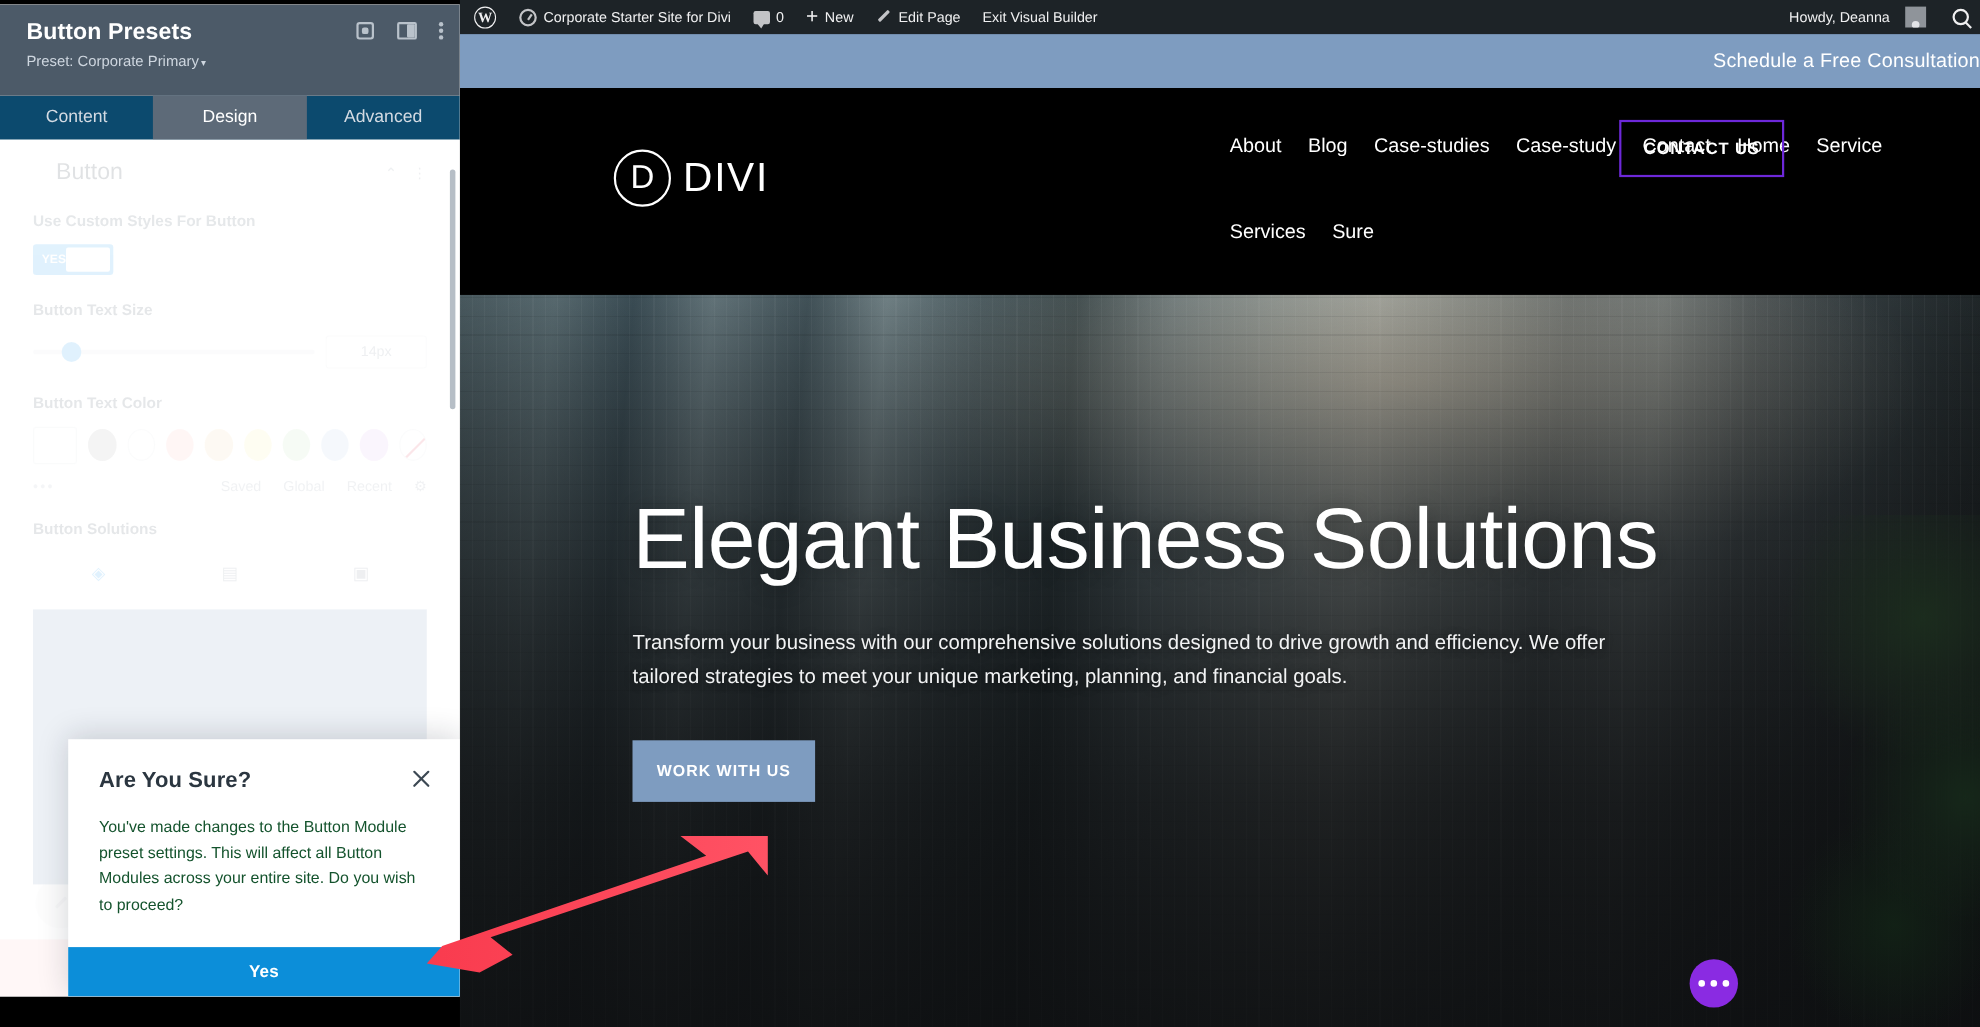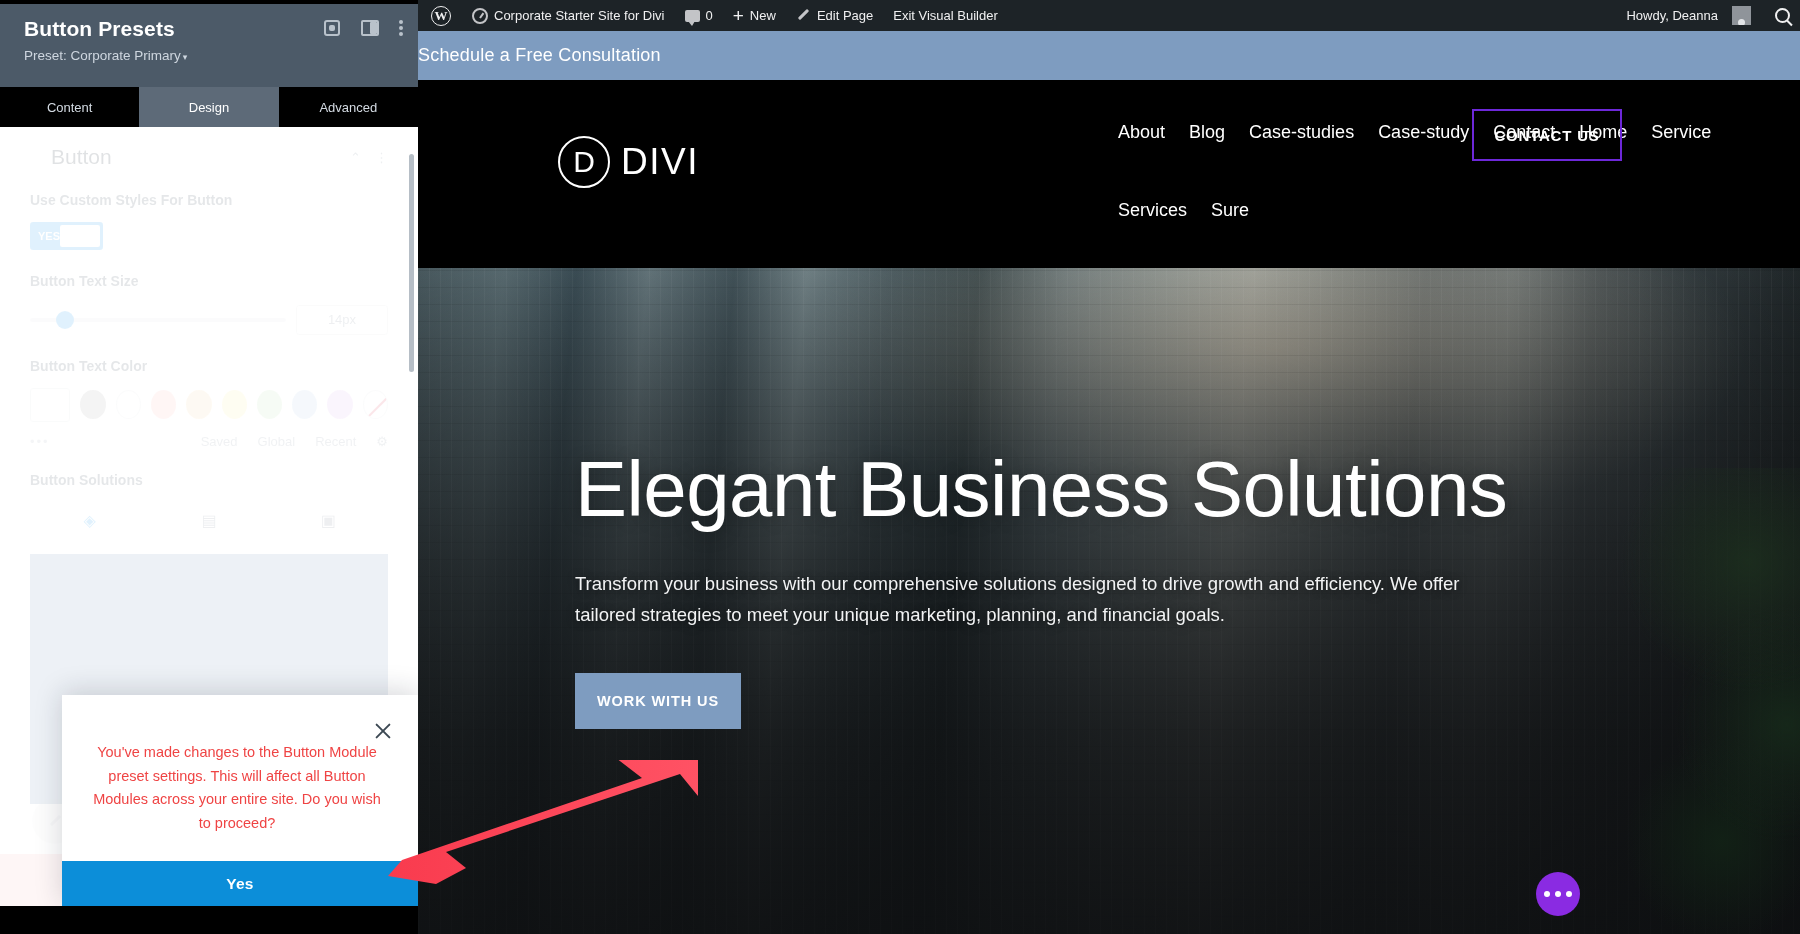--- a/index.html
+++ b/index.html
@@ -77,21 +77,21 @@
   }
   .icon-search-wp::after{
     content:""; position:absolute; right:-5px; bottom:-3px; width:7px; height:2px;
     background:#f0f0f1; transform:rotate(45deg);
   }
 
   
   .promo-bar {
     position: absolute; left:0; top:31px; right:0; height: 49px;
     background: #7e9cc0; color:#fff;
-    display:flex; align-items:center; justify-content:flex-start;
+    display:flex; align-items:center; justify-content:flex-end;
     font-size: 18px; letter-spacing: .2px;
   }
 
   
   .site-header {
     position:absolute; left:0; top:80px; right:0; height:188px;
     background:#000;
   }
   .brand {
     position:absolute; left: 140px; top: 56px;
@@ -220,21 +220,21 @@
     content:""; position:absolute; left:10px; top:4px; width:7px; height:12px;
     background:#cdd5dd; border-radius:1px;
   }
   .ph-icon.kebab { width: 6px; }
   .ph-icon.kebab::before{
     content:""; position:absolute; left:1px; top:2px; width:4px; height:4px; border-radius:50%;
     background:#cdd5dd; box-shadow: 0 6px 0 #cdd5dd, 0 12px 0 #cdd5dd;
   }
 
   .panel-tabs {
-    height: 40px; background: #000000; display:flex; color:#d4dbe3; font-size: 13px;
+    height: 40px; background: #0c4a6e; display:flex; color:#d4dbe3; font-size: 16px;
   }
   .panel-tab {
     flex: 1; display:flex; align-items:center; justify-content:center; cursor:pointer;
   }
   .panel-tab.active { background:#5d6a78; color:#fff; }
 
   .panel-body {
     position:absolute; left:0; top:123px; right:0; bottom:0;
     background:#fff; overflow:hidden;
   }
@@ -298,21 +298,21 @@
   }
 
   
   .confirm {
     position:absolute; left: 62px; bottom: 0; width: 356px; z-index: 60;
     background:#fff; box-shadow: 0 -3px 26px rgba(20,30,45,.18);
   }
   .confirm-inner { padding: 26px 28px 26px 28px; position:relative; }
   .confirm-title { font-size: 20px; color:#2b3640; font-weight: 700; letter-spacing:.1px; }
   .confirm-text {
-    margin-top: 20px; font-size: 14.5px; line-height: 1.62; color:#ef4444; padding-right: 6px; text-align: center;
+    margin-top: 20px; font-size: 14.5px; line-height: 1.62; color:#14532d; padding-right: 6px;
   }
   .confirm-close {
     position:absolute; right: 26px; top: 27px; width: 18px; height: 18px; cursor:pointer;
   }
   .confirm-close::before, .confirm-close::after{
     content:""; position:absolute; left:-1px; top:8px; width:20px; height:2px; background:#3c4853; border-radius:1px;
   }
   .confirm-close::before{ transform: rotate(45deg); }
   .confirm-close::after{ transform: rotate(-45deg); }
   .confirm-yes {
@@ -516,20 +516,21 @@
       <div class="pf-btn pf-undo">
         <span>↺</span>
       </div>
       <div class="pf-btn pf-save">
         <span>✓</span>
       </div>
     </div>
 
     <div class="confirm">
       <div class="confirm-inner">
+        <div class="confirm-title">Are You Sure?</div>
         <span class="confirm-close"></span>
         <div class="confirm-text">You've made changes to the Button Module preset settings. This will affect all Button Modules across your entire site. Do you wish to proceed?</div>
       </div>
       <div class="confirm-yes">
         <span>Yes</span>
       </div>
     </div>
   </div>
 
   <svg class="arrow" width="340" height="140" viewBox="0 0 340 140">

